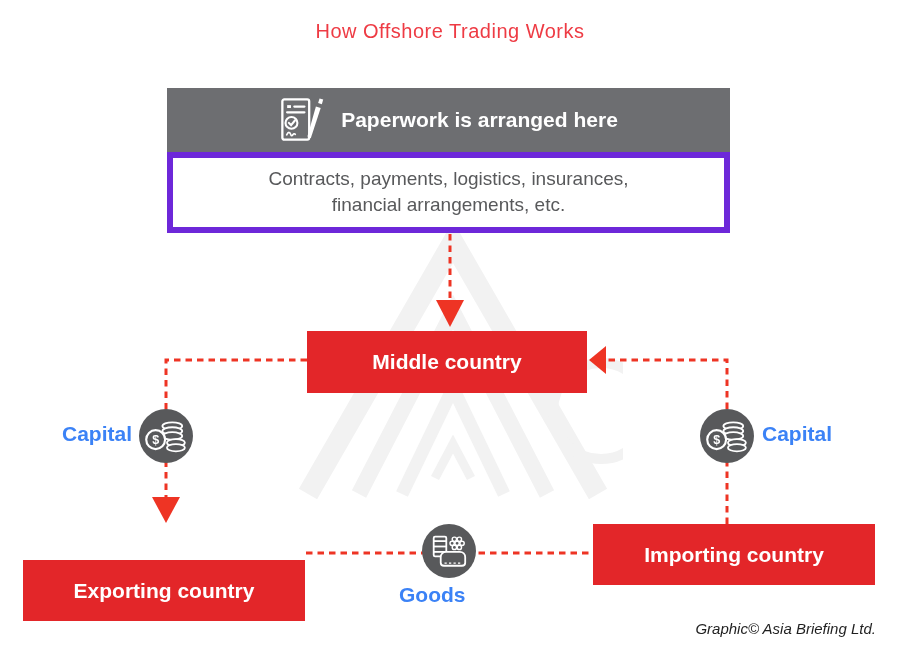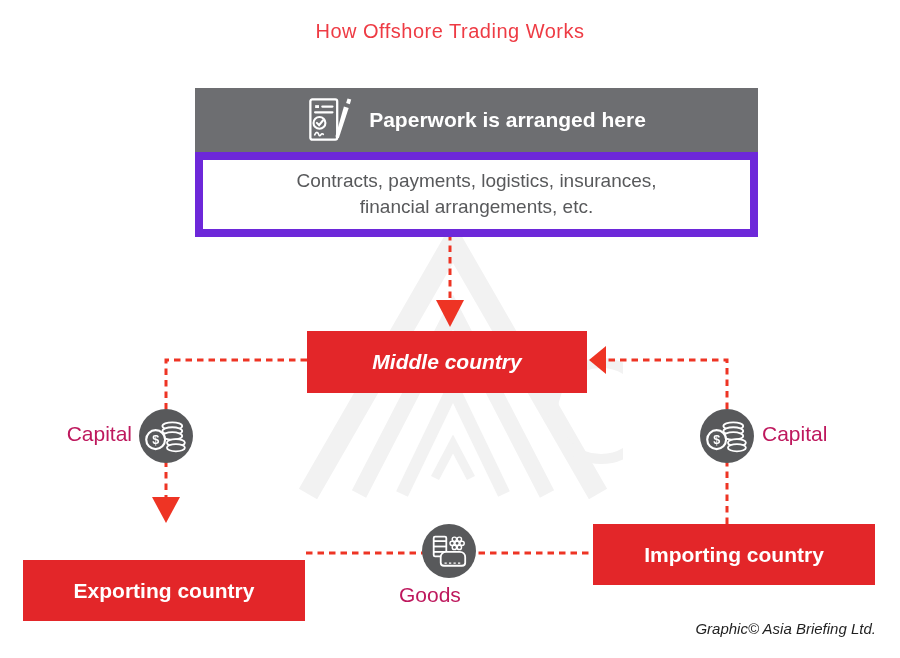--- a/index.html
+++ b/index.html
@@ -12,52 +12,52 @@
   
   #title{
     top:20px;left:0;width:900px;text-align:center;
     font-size:20px;font-weight:400;color:#ee3b44;letter-spacing:0.5px;
   }
 
   
   #watermark{left:283px;top:226px;z-index:1;}
 
   
-  #pw-box{left:167px;top:88px;width:563px;z-index:3;margin-left:28px;}
+  #pw-box{left:167px;top:88px;width:563px;z-index:3;}
   #pw-header{
     height:64px;background:#6d6e71;display:flex;align-items:center;justify-content:center;gap:16px;
   }
   #pw-header .hdr-label{color:#ffffff;font-size:21px;font-weight:700;}
   #pw-body{
-    box-sizing:border-box;border:8px solid #6d28d9;background:#ffffff;
+    box-sizing:border-box;border:6px solid #6d28d9;background:#ffffff;
     padding:8px 10px 10px 10px;text-align:center;color:#58595b;font-size:19px;line-height:1.35;
   }
   #pw-body span{display:block;}
 
   
   #connectors{left:0;top:0;z-index:2;}
 
   
   .node{
     background:#e32629;color:#ffffff;font-weight:700;font-size:21px;
     display:flex;align-items:center;justify-content:center;z-index:4;
   }
-  #node-middle{left:307px;top:331px;width:280px;height:62px;font-style:italic;}
+  #node-middle{left:307px;top:331px;width:280px;height:62px;}
   #node-exporting{left:23px;top:524px;width:282px;height:61px;margin-top:36px;}
   #node-importing{left:593px;top:524px;width:282px;height:61px;}
 
   
   .circ-icon{width:54px;height:54px;z-index:5;}
   #capital-left-icon{left:139px;top:409px;}
   #capital-right-icon{left:700px;top:409px;}
   #goods-icon{left:422px;top:524px;}
 
   
   .flow-label{
-    color:#be185d;font-size:21px;font-weight:400;z-index:5;
+    color:#3b82f6;font-size:21px;font-weight:700;z-index:5;
   }
   #capital-left-label{left:30px;top:422px;width:102px;text-align:right;}
   #capital-right-label{left:762px;top:422px;width:120px;text-align:left;}
   #goods-label{left:399px;top:583px;width:100px;text-align:left;}
 
   
   #credit{
     right:24px;top:620px;font-size:15px;font-style:italic;color:#1f1f1f;z-index:5;
     font-family:"Liberation Sans", sans-serif;
     margin-left:24px;

